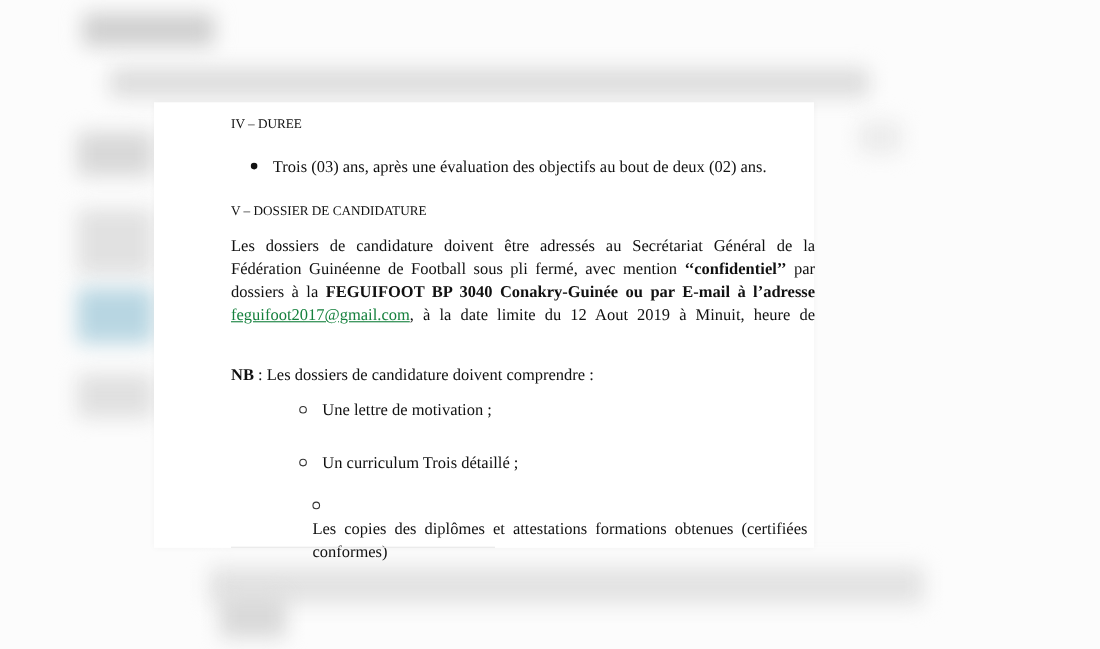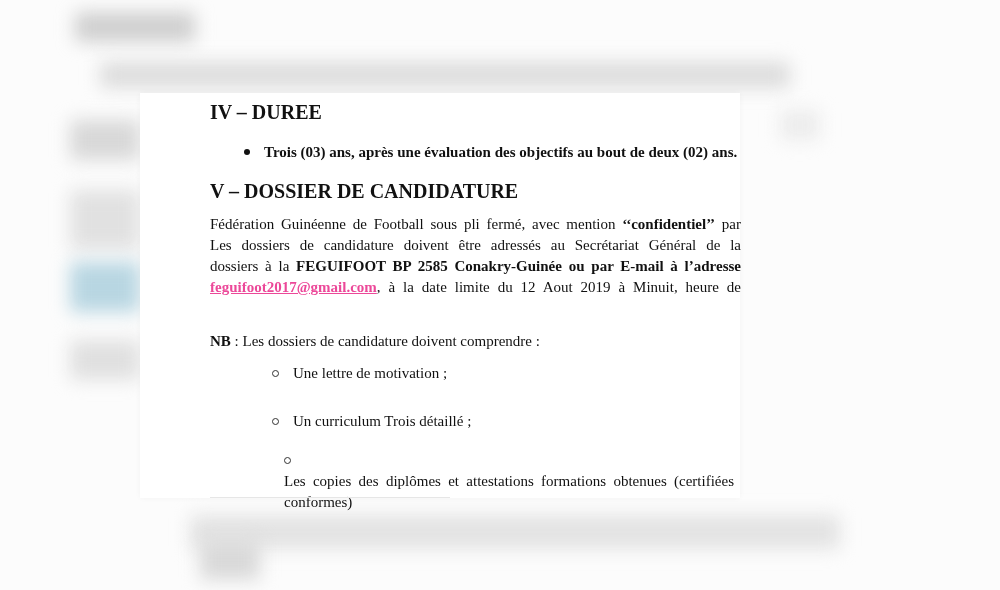--- a/index.html
+++ b/index.html
@@ -20,29 +20,29 @@
     .b7 { left: 190px; top: 515px; width: 650px; height: 34px; background: #e3e3e3; }
     .b8 { left: 200px; top: 540px; width: 60px; height: 40px; background: #d9d9d9; }
     .b9 { left: 780px; top: 110px; width: 40px; height: 30px; background: #ececec; }
 
     .page {
       position: absolute; left: 140px; top: 93px; width: 600px; height: 405px;
       background: #ffffff;
       box-shadow: 0 0 6px rgba(0,0,0,0.04);
     }
     .doc { position: absolute; left: 70px; top: 0; width: 520px; color: #111; font-size: 15px; line-height: 21px; }
-    .h { position: absolute; left: 0; font-weight: bold; font-size: 20px; white-space: nowrap; }
+    .h { position: absolute; left: 0; font-weight: normal; font-size: 12px; white-space: nowrap; }
     .h-duree { top: 9px; }
     .h-dossier { top: 88px; }
-    .bullet-row { position: absolute; left: 34px; top: 49px; white-space: nowrap; font-weight: bold; }
+    .bullet-row { position: absolute; left: 18px; top: 49px; white-space: nowrap; }
     .bullet-dot { display: inline-block; width: 6px; height: 6px; border-radius: 50%; background: #111; margin-right: 14px; vertical-align: middle; position: relative; top: -2px; }
     .para { position: absolute; left: 0; top: 121px; width: 531px; text-align: justify; }
     .para .line { display: block; text-align: justify; text-align-last: justify; height: 21px; }
     .para .line.last { text-align-last: left; }
-    .email { color: #ec4899; text-decoration: underline; font-weight: bold; }
+    .email { color: #15803d; text-decoration: underline; font-weight: normal; }
     .nb { position: absolute; left: 0; top: 238px; white-space: nowrap; }
     .sub { position: absolute; left: 62px; white-space: nowrap; }
     .sub .circ { display: inline-block; width: 5px; height: 5px; border: 1px solid #333; border-radius: 50%; margin-right: 14px; vertical-align: middle; position: relative; top: -1px; }
     .s1 { top: 270px; } .s2 { top: 318px; } .s3 { top: 357px; width: 470px; white-space: normal; margin-left: 12px; }
     .s3 .txt { display: inline-block; width: 450px; vertical-align: top; text-align: justify; text-align-last: left; }
     .footnote-rule { position: absolute; left: 70px; top: 404px; width: 240px; height: 1px; background: #e6e6e6; }
   </style>
 </head>
 <body>
 
@@ -63,23 +63,23 @@
 
     <div class="h h-duree">IV – DUREE</div>
 
     <div class="bullet-row">
       <span class="bullet-dot"></span><span>Trois (03) ans, après une évaluation des objectifs au bout de deux (02) ans.</span>
     </div>
 
     <div class="h h-dossier">V –  DOSSIER DE CANDIDATURE</div>
 
     <div class="para">
+      <span class="line">Les dossiers de candidature doivent être adressés au Secrétariat Général de la</span>
       <span class="line"><span>Fédération Guinéenne de Football sous pli fermé, avec mention </span><b>‘‘confidentiel’’</b><span> par</span></span>
-      <span class="line">Les dossiers de candidature doivent être adressés au Secrétariat Général de la</span>
-      <span class="line"><span>dossiers à la </span><b>FEGUIFOOT BP 2585 Conakry-Guinée ou par E-mail à l’adresse</b></span>
+      <span class="line"><span>dossiers à la </span><b>FEGUIFOOT BP 3040 Conakry-Guinée ou par E-mail à l’adresse</b></span>
       <span class="line"><a class="email">feguifoot2017@gmail.com</a><span>, à la date limite du 12 Aout 2019 à Minuit, heure de</span></span>
     </div>
 
     <div class="nb">
       <b>NB</b><span> : Les dossiers de candidature doivent comprendre :</span>
     </div>
 
     <div class="sub s1">
       <span class="circ"></span><span>Une lettre de motivation ;</span>
     </div>

